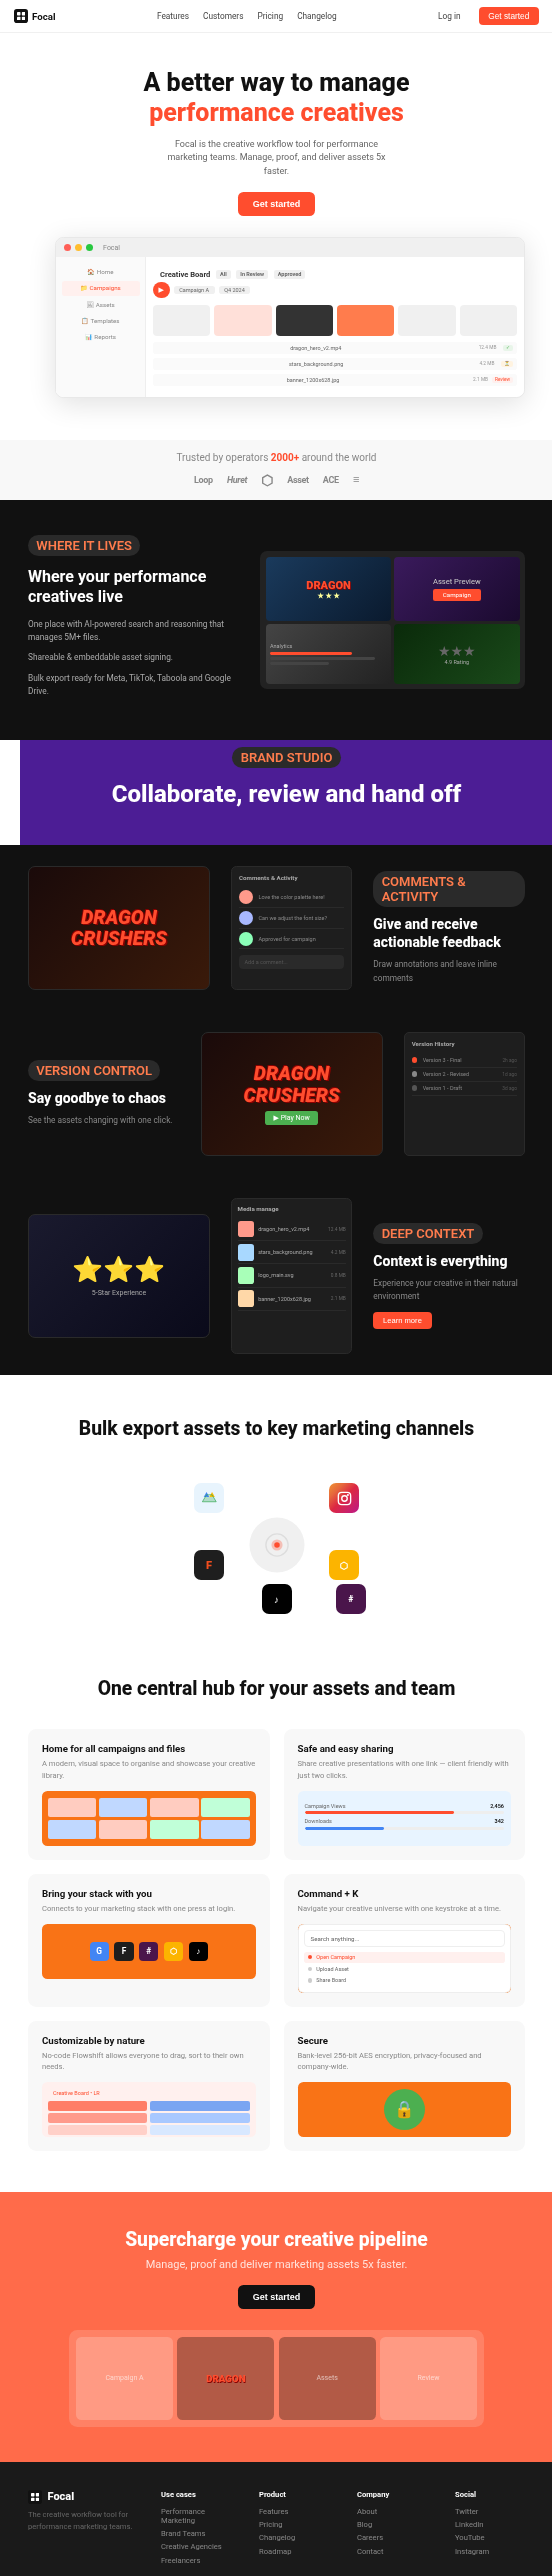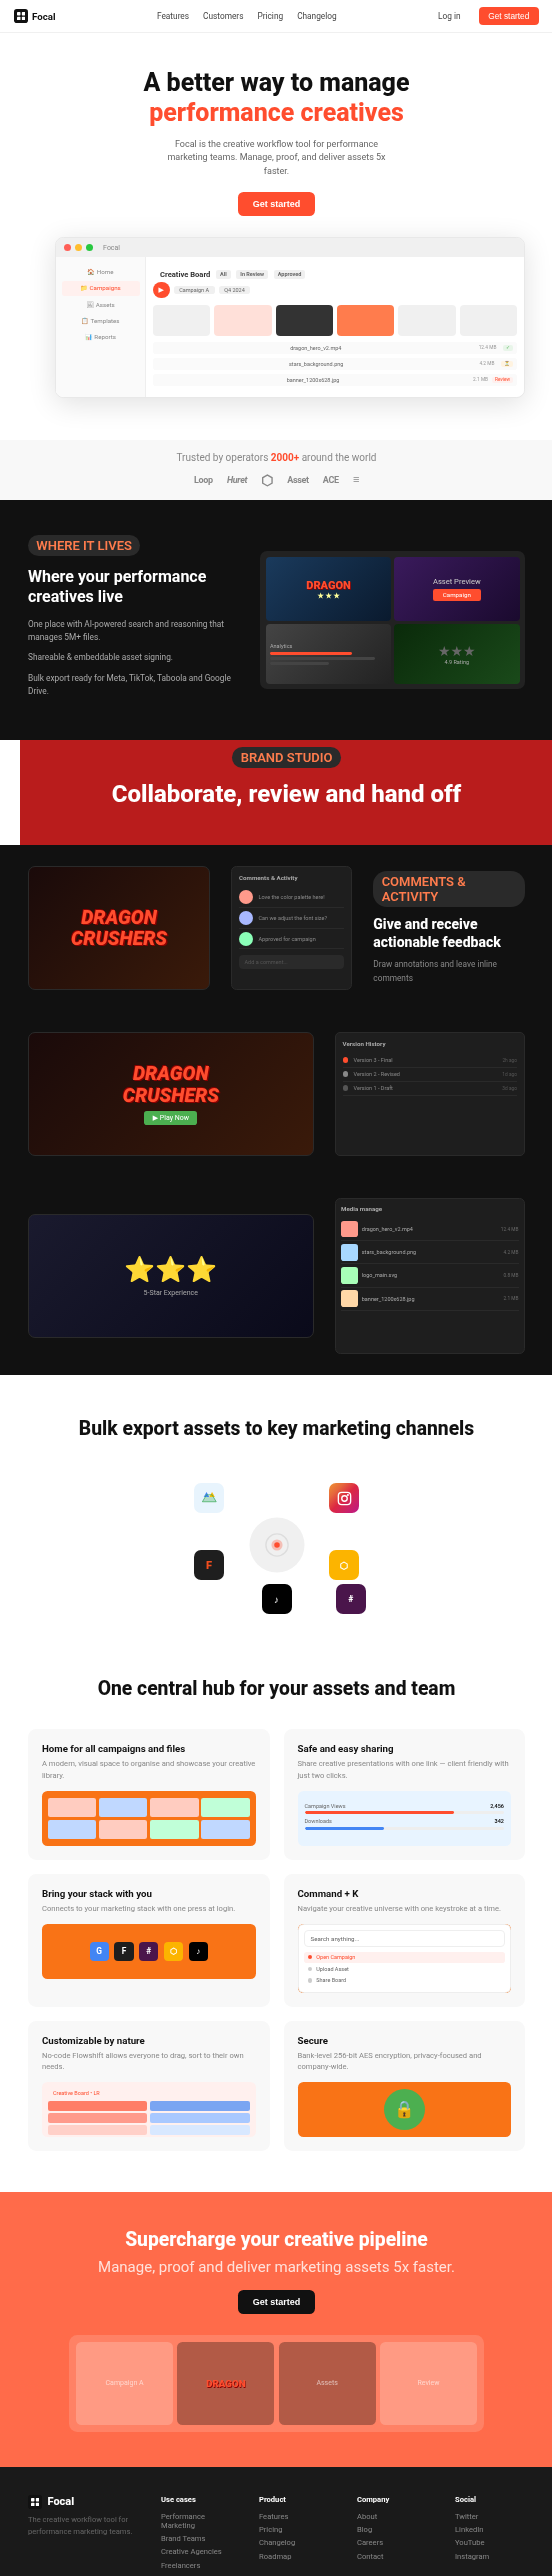--- a/index.html
+++ b/index.html
@@ -282,21 +282,21 @@
       align-items: center;
       justify-content: center;
       font-size: 7px;
       color: #666;
     }
     .dark-card-img.blue { background: linear-gradient(135deg, #1a3a5c, #0a1a2e); }
     .dark-card-img.purple { background: linear-gradient(135deg, #3a1a5c, #1a0a2e); }
 
     
     .section-collab {
-      background: #b91c1c;
+      background: #4c1d95;
       padding: 7px 28px 35px;
       text-align: center;
       margin-left: 20px;
     }
     .badge-label {
       display: inline-block;
       background: #2a2a2a;
       color: #ff7c4d;
       font-size: 13px;
       padding: 2.8px 8.3px;
@@ -564,21 +564,21 @@
       text-align: center;
     }
     .section-supercharge h2 {
       font-size: 19.3px;
       font-weight: 800;
       color: #fff;
       line-height: 1.3;
       margin-bottom: 5.5px;
     }
     .section-supercharge p {
-      font-size: 15px;
+      font-size: 11px;
       color: rgba(255,255,255,0.8);
       margin-bottom: 14px;
     }
     .supercharge-cta {
       background: #111;
       color: #fff;
       border: none;
       border-radius: 5.5px;
       padding: 7px 15px;
       font-size: 9px;
@@ -967,20 +967,25 @@
     </div>
   </div>
   <div class="feature-text">
     <div class="badge-label">COMMENTS &amp; ACTIVITY</div>
     <h3>Give and receive actionable feedback</h3>
     <p>Draw annotations and leave inline comments</p>
   </div>
 </div>
 
 <div class="feature-row">
+  <div class="feature-text">
+    <div class="badge-label">VERSION CONTROL</div>
+    <h3>Say goodbye to chaos</h3>
+    <p>See the assets changing with one click.</p>
+  </div>
   <div class="feature-visual">
     <div class="feature-img-box dragon">
       <div>
         <div class="dragon-text">DRAGON<br>CRUSHERS</div>
         <div style="text-align:center;margin-top:4.1px;">
           <div style="background:#4caf50;border-radius:2.8px;padding:2.8px 8.3px;font-size:7px;color:#fff;display:inline-block;">▶ Play Now</div>
         </div>
       </div>
     </div>
   </div>
@@ -1032,20 +1037,26 @@
         <div class="media-thumb" style="background:#a8ffb8;"></div>
         <span class="media-name">logo_main.svg</span>
         <span class="media-size">0.8 MB</span>
       </div>
       <div class="media-item">
         <div class="media-thumb" style="background:#ffd8a8;"></div>
         <span class="media-name">banner_1200x628.jpg</span>
         <span class="media-size">2.1 MB</span>
       </div>
     </div>
+  </div>
+  <div class="feature-text">
+    <div class="badge-label">DEEP CONTEXT</div>
+    <h3>Context is everything</h3>
+    <p>Experience your creative in their natural environment</p>
+    <button style="margin-top:8.3px;background:#ff4d2e;color:#fff;border:none;border-radius:4.1px;padding:4.1px 9.7px;font-size:7.6px;cursor:pointer;">Learn more</button>
   </div>
 </div>
 
 <section class="section-export">
   <h2>Bulk export assets to key marketing channels</h2>
   <div class="export-icons-container">
 
     <div class="export-center">
       <svg width="25" height="25" viewBox="0 0 36 36" fill="none">
         <circle cx="18" cy="18" r="16" stroke="#ddd" stroke-width="2"></circle>

